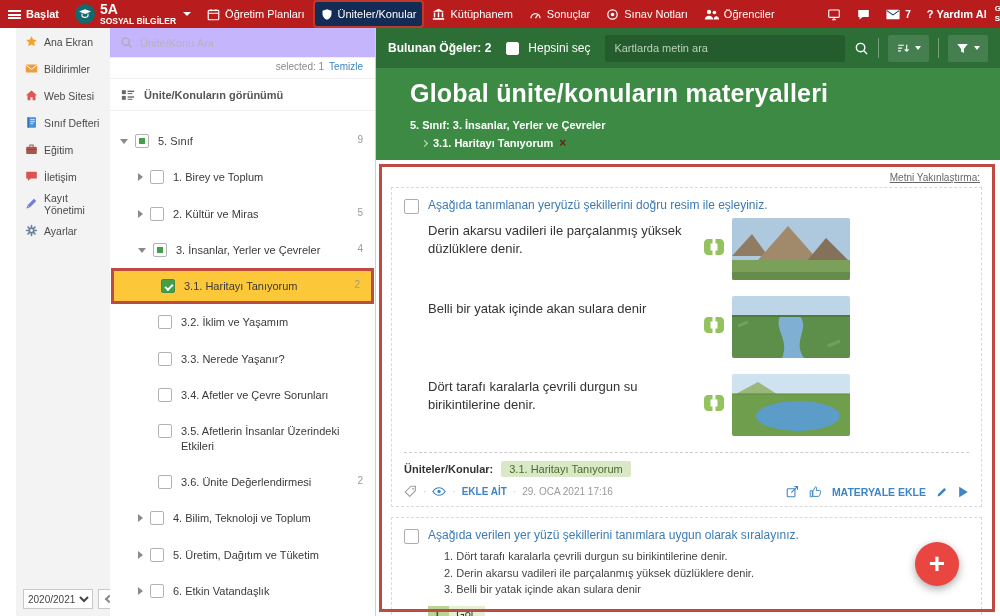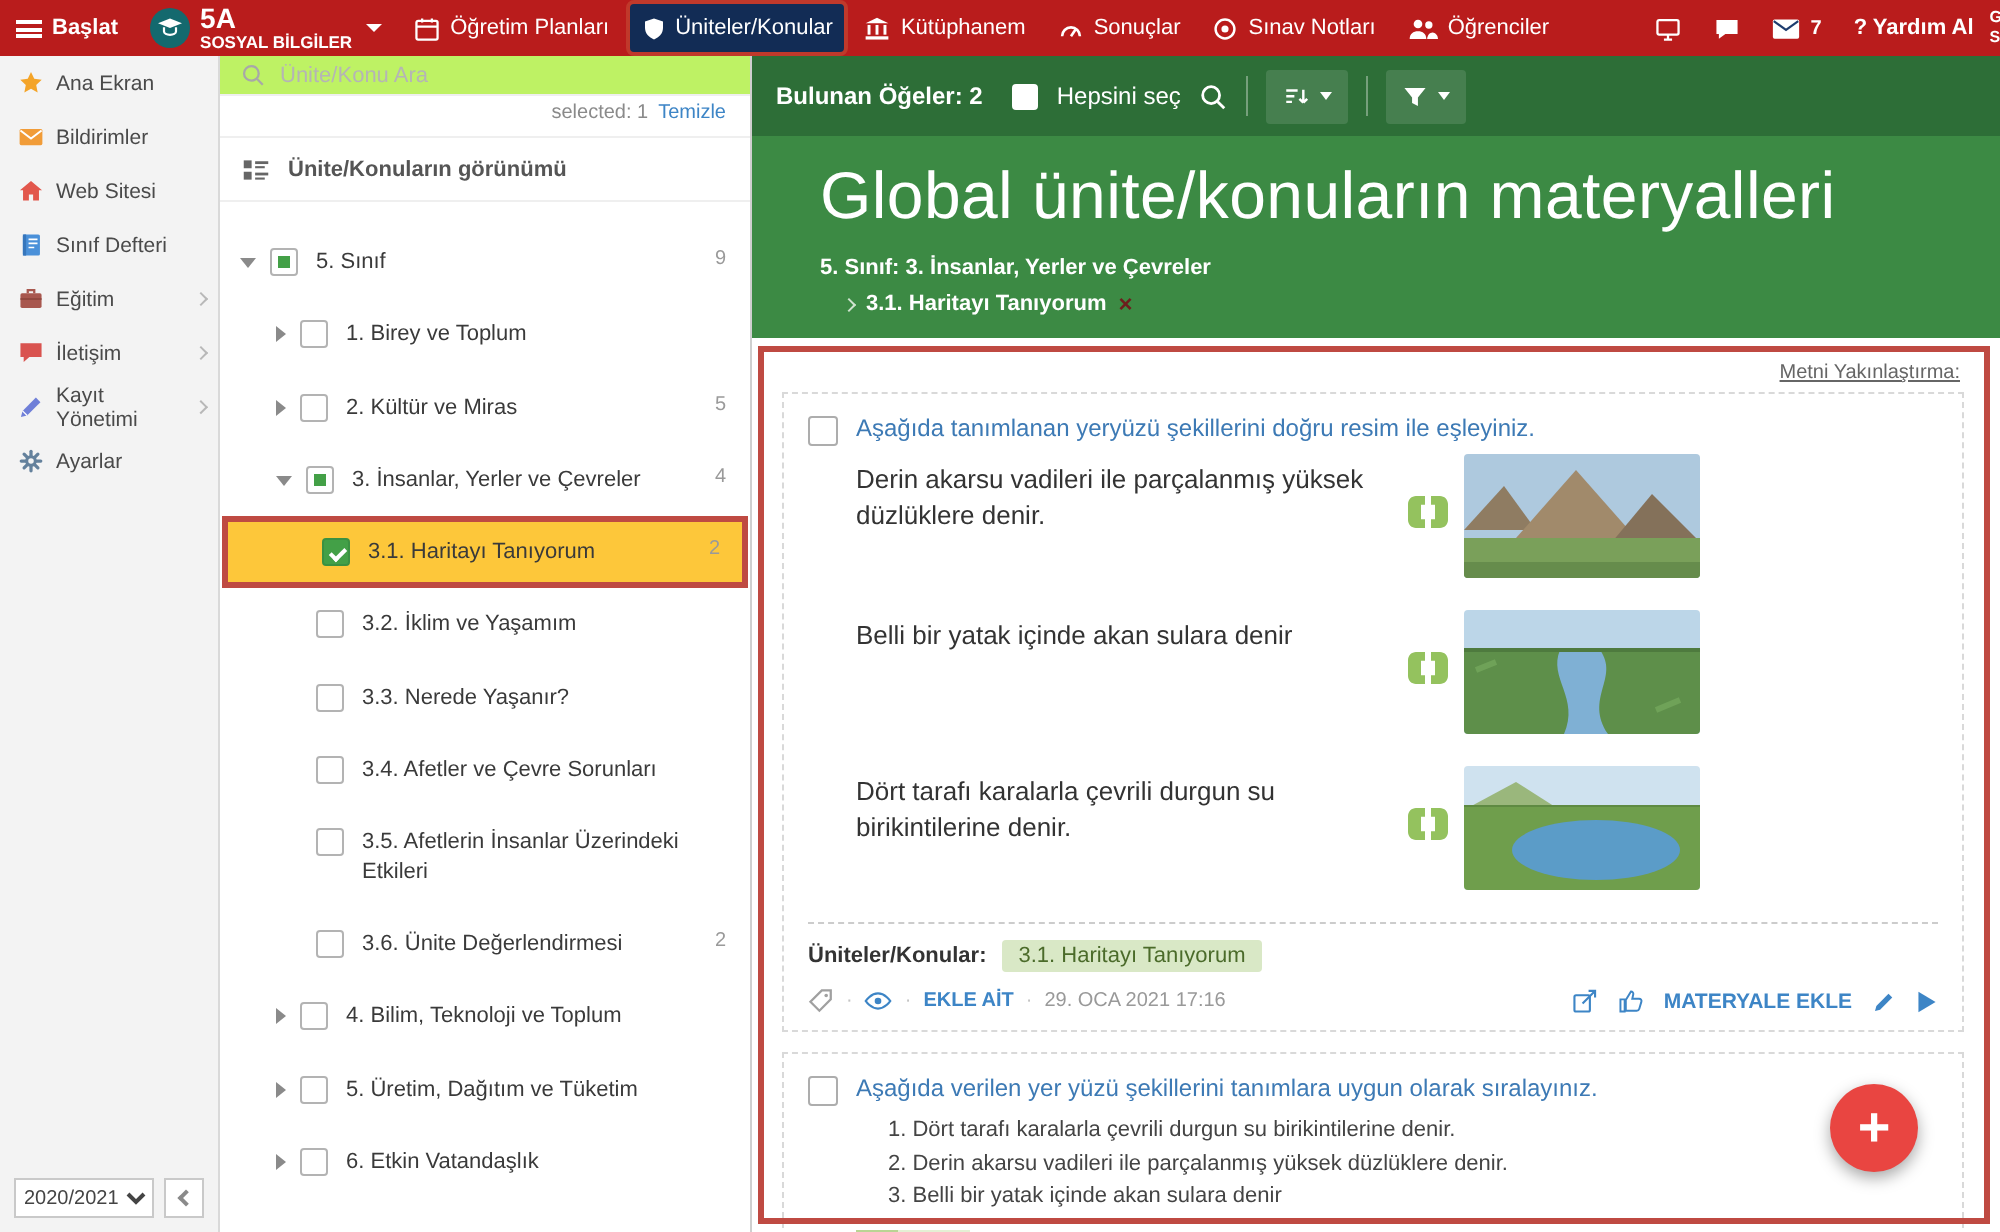--- a/index.html
+++ b/index.html
@@ -15,32 +15,32 @@
   .burger::after{content:"";position:absolute;left:0;top:2.5px;width:13px;height:2px;background:#fff}
   .cls{display:flex;flex-direction:column;line-height:1.15;font-weight:bold}
   .cls .code{font-size:14px}
   .cls .name{font-size:8.5px}
   .caret{width:0;height:0;border-left:4px solid transparent;border-right:4px solid transparent;border-top:4px solid #fff;margin-left:2px}
   .tb-right{margin-left:auto;display:flex;align-items:center;height:100%}
   .mailcount{font-size:10px;font-weight:bold}
   .edge{display:flex;flex-direction:column;font-size:8px;line-height:1.2;font-weight:bold;padding-right:1px;margin-right:-2px}
 
   
-  .sidebar{position:absolute;top:28px;left:0;width:110px;bottom:0;background:#f3f3f3;border-right:1px solid #d9d9d9}
+  .sidebar{position:absolute;top:28px;left:16px;width:110px;bottom:0;background:#f3f3f3;border-right:1px solid #d9d9d9}
   .sb-item{display:flex;align-items:center;gap:6px;height:27px;padding:0 6px 0 9px;font-size:10.5px;color:#4a4a4a;cursor:pointer}
   .sb-item svg{width:13px;height:13px;flex:0 0 auto}
   .sb-chev{margin-left:auto;width:5px;height:5px;border-right:1.5px solid #b8b8b8;border-top:1.5px solid #b8b8b8;transform:rotate(45deg)}
   .sb-bottom{position:absolute;bottom:7px;left:7px;display:flex;align-items:center;gap:5px}
   .sb-bottom select{font-size:10px;height:20px;border:1px solid #c9c9c9;background:#fff;color:#444}
   .collapse-btn{width:20px;height:20px;border:1px solid #c9c9c9;background:#fff;display:flex;align-items:center;justify-content:center;cursor:pointer}
   .chev-left{width:6px;height:6px;border-left:2px solid #8a8a8a;border-top:2px solid #8a8a8a;transform:rotate(-45deg);margin-left:2px}
 
   
   .treepanel{position:absolute;top:28px;left:110px;width:266px;bottom:0;background:#fff;border-right:1px solid #cfcfcf;overflow:hidden;font-size:11px}
-  .tsearch{display:flex;align-items:center;gap:7px;height:20px;padding:0 10px;background:#bef264;border-bottom:1px solid #efefef}
+  .tsearch{display:flex;align-items:center;gap:7px;height:30px;padding:0 10px;background:#c4b5fd;border-bottom:1px solid #efefef}
   .tsearch input{border:0;outline:0;background:transparent;font-size:11px;color:#555;width:160px}
   .tsearch input::placeholder{color:#b5b5b5}
   .tsel{display:flex;justify-content:flex-end;gap:5px;padding:3px 12px 6px;font-size:10px;color:#8a8a8a;border-bottom:1px solid #efefef}
   .tsel a{color:#3d85c6;text-decoration:none;cursor:pointer}
   .thead{display:flex;align-items:center;gap:9px;height:32px;padding:0 11px;color:#555;font-weight:bold;border-bottom:1px solid #efefef}
   .tlist{padding-top:12px}
   .trow{display:flex;align-items:flex-start;padding:11px 6px 11px 10px;cursor:pointer}
   .trow.l1{padding-left:28px}
   .trow.l2{padding-left:48px}
   .arrow{flex:0 0 auto;margin-right:7px}
@@ -61,21 +61,21 @@
   .found{font-size:12px;font-weight:bold;white-space:nowrap}
   .mt-cb{width:13px;height:13px;background:#fff;border:1px solid #fff;border-radius:2px;cursor:pointer;margin-left:6px}
   .mt-label{font-size:12px;white-space:nowrap}
   .msearch{margin-left:6px;display:flex;align-items:center;background:rgba(0,0,0,.16);height:27px;border-radius:2px;padding:0 9px;flex:1;max-width:295px}
   .msearch input{background:transparent;border:0;outline:0;color:#eaf4ea;font-size:11px;width:100%}
   .msearch input::placeholder{color:#b9d3ba}
   .vsep{width:1px;height:20px;background:rgba(255,255,255,.35)}
   .mt-btn{display:flex;align-items:center;gap:5px;height:27px;padding:0 8px;background:rgba(255,255,255,.12);border-radius:2px;cursor:pointer}
   .mt-caret{width:0;height:0;border-left:3.5px solid transparent;border-right:3.5px solid transparent;border-top:4px solid #fff}
   .mheader{background:#3c8a44;padding:11px 20px 11px 34px;color:#fff;flex:0 0 auto}
-  .mtitle{font-size:33px;font-weight:400;margin-bottom:11px;letter-spacing:.2px}
+  .mtitle{font-size:25px;font-weight:700;margin-bottom:11px;letter-spacing:.2px}
   .bc1{font-size:11px;font-weight:bold}
   .bc2{font-size:11px;font-weight:bold;margin:6px 0 0 12px;display:flex;align-items:center;gap:6px}
   .bc-chev{width:5px;height:5px;border-right:1.5px solid #cfe3cf;border-top:1.5px solid #cfe3cf;transform:rotate(45deg)}
   .bc-x{color:#6e1d1d;font-weight:bold;font-size:12px;cursor:pointer;line-height:1}
 
   .mcontent{flex:1;position:relative;padding:10px 16px 0 13px;overflow:hidden;background:#fff}
   .annotation{position:absolute;left:3px;right:5px;top:4px;bottom:4px;border:3px solid #bf4a42;pointer-events:none;z-index:6}
   .zoomlabel{text-align:right;font-size:10px;color:#666;text-decoration:underline;margin:2px 4px 4px 0;cursor:pointer}
   .card{border:1px dashed #d9d9d9;background:#fff;margin:0 2px 10px 2px;padding:10px 12px 8px}
   .card-head{display:flex;gap:9px;align-items:flex-start;margin-bottom:4px}
@@ -377,20 +377,23 @@
       </div>
     </div>
   </div>
 
   <div class="main">
 
     <div class="mtoolbar">
       <span class="found">Bulunan Öğeler: 2</span>
       <span class="mt-cb"></span>
       <span class="mt-label">Hepsini seç</span>
+      <div class="msearch">
+        <input type="text" placeholder="Kartlarda metin ara" style="">
+      </div>
       <svg width="15" height="15" viewBox="0 0 16 16">
           <circle cx="7" cy="7" r="4.5" fill="none" stroke="#fff" stroke-width="1.5"></circle>
           <path d="M10.5 10.5L14 14" stroke="#fff" stroke-width="1.5"></path>
         </svg>
       <span class="vsep"></span>
       <div class="mt-btn">
         <svg width="14" height="13" viewBox="0 0 16 16">
             <path d="M2 4h7M2 7.5h5M2 11h3.5" stroke="#fff" stroke-width="1.5"></path>
             <path d="M12.5 3.5v8M12.5 11.5l-2.4-2.4M12.5 11.5l2.4-2.4" stroke="#fff" stroke-width="1.5" fill="none"></path>
           </svg>

